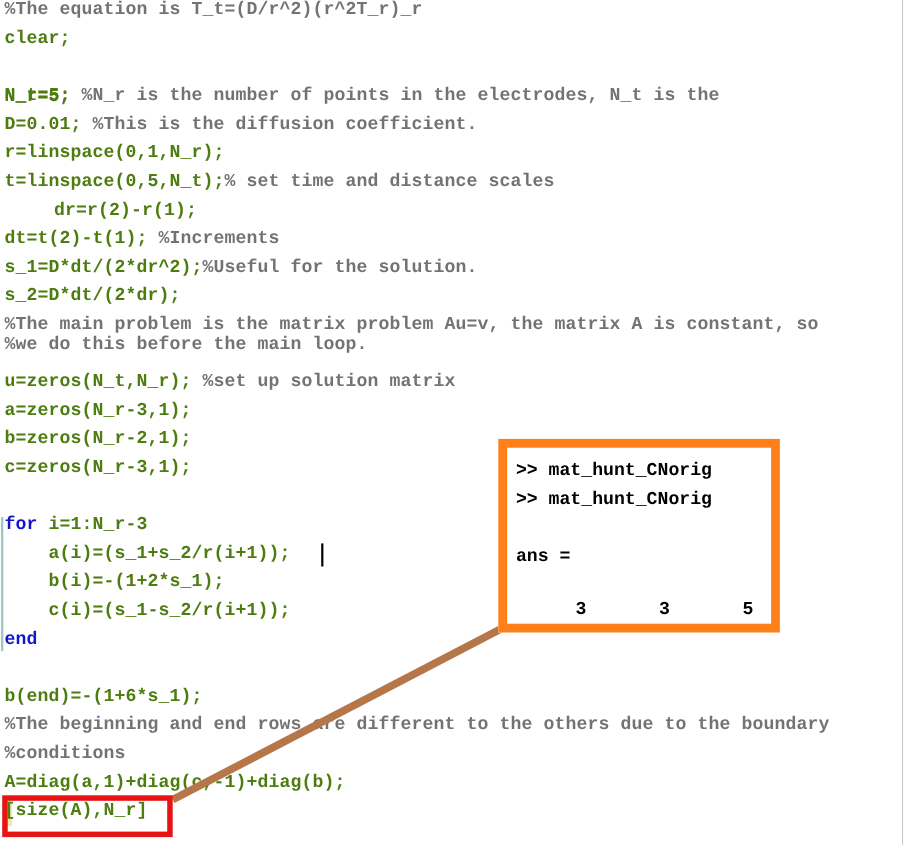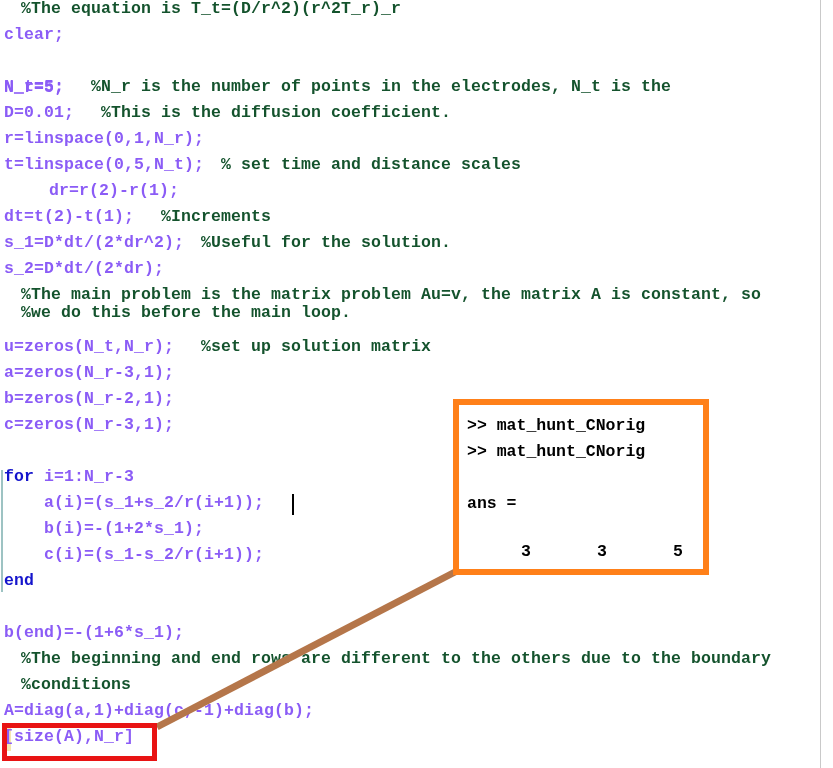--- a/index.html
+++ b/index.html
@@ -29,23 +29,23 @@
     height: 26px;
     line-height: 26px;
     white-space: pre;
     font-family: "Liberation Mono", "DejaVu Sans Mono", monospace;
     font-size: 16.5px;
     font-weight: bold;
     letter-spacing: 0.1px;
     color: #000000;
   }
 
-  .tok-comment { color: #14532d; margin-left: 17px; }
+  .tok-comment { color: #737373; }
   .tok-keyword { color: #1414cc; }
-  .tok-code    { color: #8b5cf6; }
+  .tok-code    { color: #4d7c0f; }
 
   
   #margin-guide {
     position: absolute;
     top: 0;
     left: 820px;
     width: 1px;
     height: 768px;
     background: #c9c9c9;
   }
@@ -89,21 +89,21 @@
   }
 
   
   #console-callout {
     position: absolute;
     left: 453px;
     top: 399px;
     width: 256px;
     height: 176px;
     box-sizing: border-box;
-    border: 6px solid #84cc16;
+    border: 8px solid #84cc16;
     background: #ffffff;
     overflow: hidden;
   }
   .console-line {
     position: absolute;
     left: 8px;
     height: 26px;
     line-height: 26px;
     white-space: pre;
     font-family: "Liberation Mono", "DejaVu Sans Mono", monospace;

